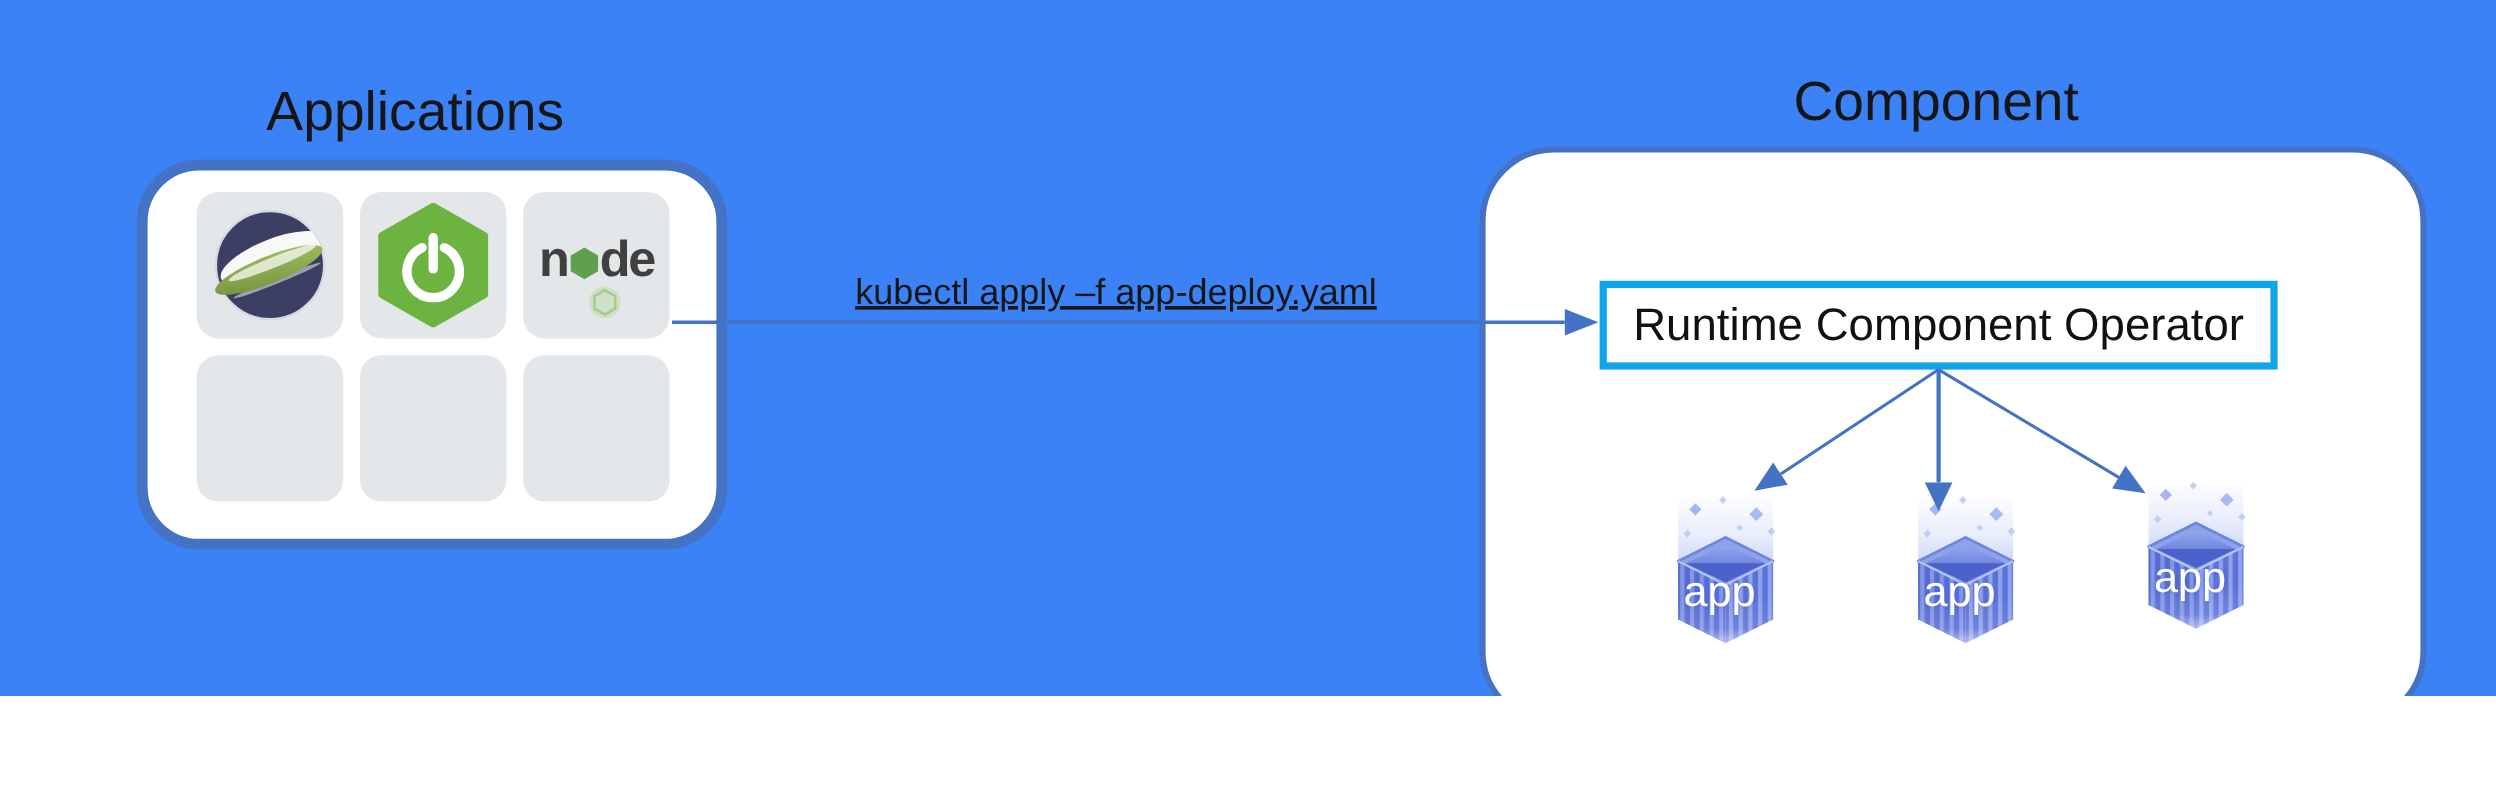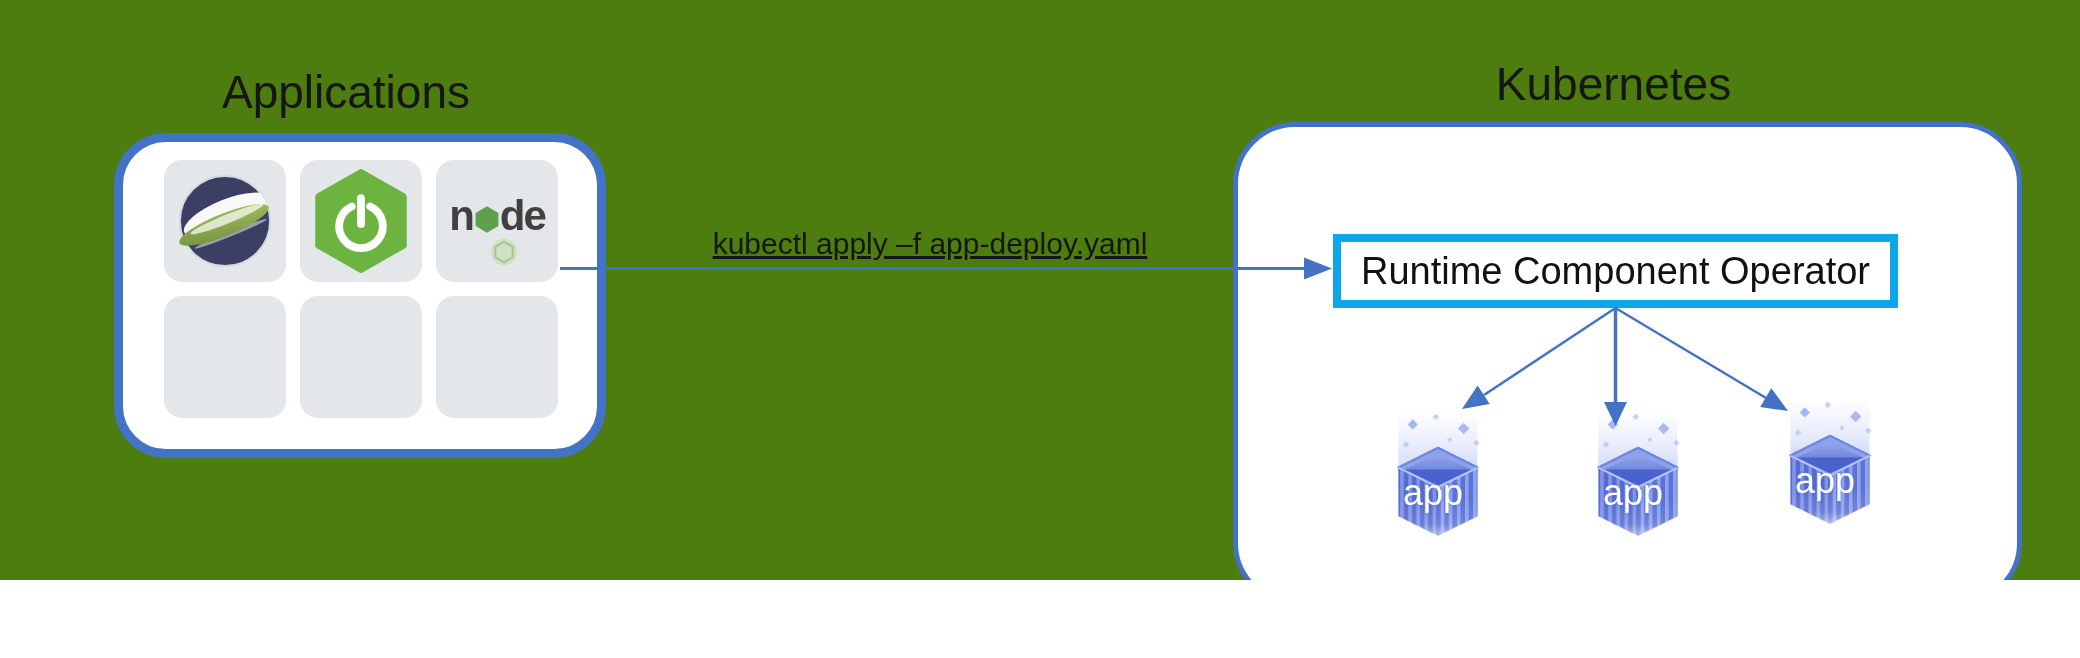--- a/index.html
+++ b/index.html
@@ -1,17 +1,17 @@
 <!DOCTYPE html>
 <html><head>
 <meta charset="utf-8">
 <style>
   html,body { margin:0; padding:0; background:#ffffff; }
   .canvas {
-    position:relative; width:2080px; height:580px; background:#4d7c0f;
+    position:relative; width:2080px; height:580px; background:#3b82f6;
     font-family:"Liberation Sans", sans-serif; overflow:hidden;
   }
   
   .group-title {
     position:absolute; text-align:center; font-size:46px; color:#161616;
     line-height:1.15; letter-spacing:0;
   }
   .apps-title { left:100px; top:66px; width:492px; }
   .k8s-title  { left:1219px; top:58px; width:789px; }
 
@@ -39,21 +39,21 @@
   .node-badge{ position:absolute; width:30px; height:30px; left:50%; bottom:-30px; transform:translateX(-8px); }
 
   
   .k8s-box {
     position:absolute; left:1233px; top:122px; width:789px; height:483px;
     border:5px solid #4472C4; border-radius:62px; box-sizing:border-box;
     background:#ffffff;
   }
   .operator-box {
     position:absolute; left:95px; top:107px; width:565px; height:74px;
-    background:#ffffff; border:8px solid #0ea5e9; box-sizing:border-box;
+    background:#ffffff; border:6px solid #0ea5e9; box-sizing:border-box;
     display:flex; align-items:center; justify-content:center;
   }
   .operator-box span { font-size:38px; color:#111111; white-space:nowrap; }
 
   
   .app-cube { position:absolute; width:108px; height:135px; }
   .app-cube svg.cube-art { width:108px; height:135px; display:block; }
   .cube-1 { left:146px; top:283px; }
   .cube-2 { left:346px; top:283px; }
   .cube-3 { left:538px; top:271px; }
@@ -170,21 +170,21 @@
       </div>
 
       <div class="tile"></div>
       <div class="tile"></div>
       <div class="tile"></div>
     </div>
   </div>
 
   <div class="connector-label">kubectl apply –f app-deploy.yaml</div>
 
-  <div class="group-title k8s-title">Kubernetes</div>
+  <div class="group-title k8s-title">Component</div>
 
   <div class="k8s-box">
     <div class="operator-box">
       <span>Runtime Component Operator</span>
     </div>
 
     <div class="app-cube cube-1">
       <svg class="cube-art" viewBox="0 0 120 150">
           <use href="#cubeSym"></use>
         </svg>

